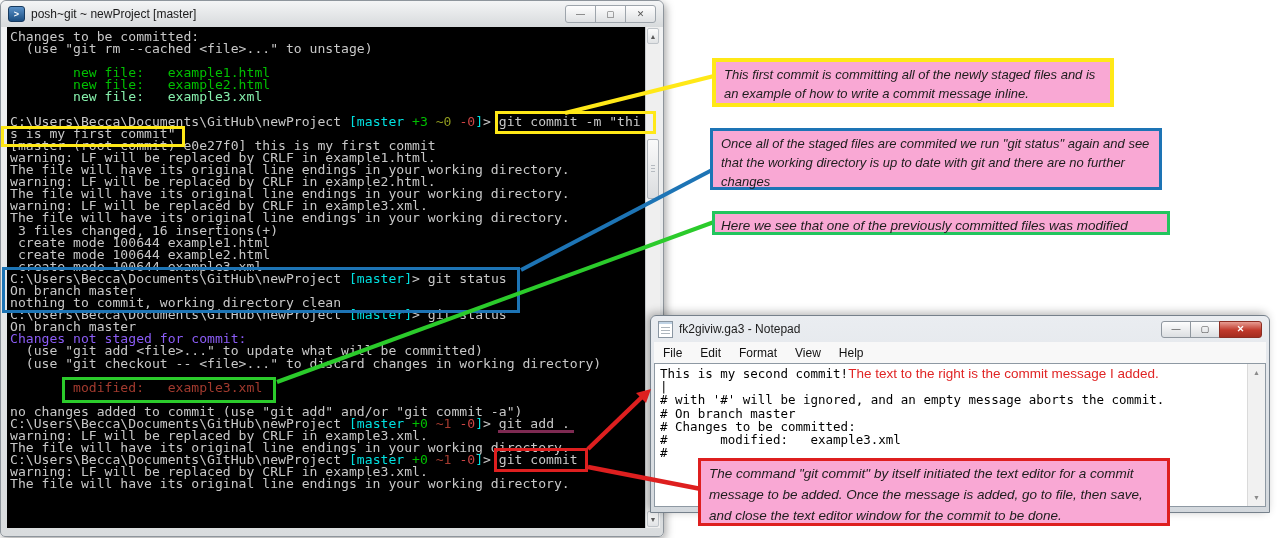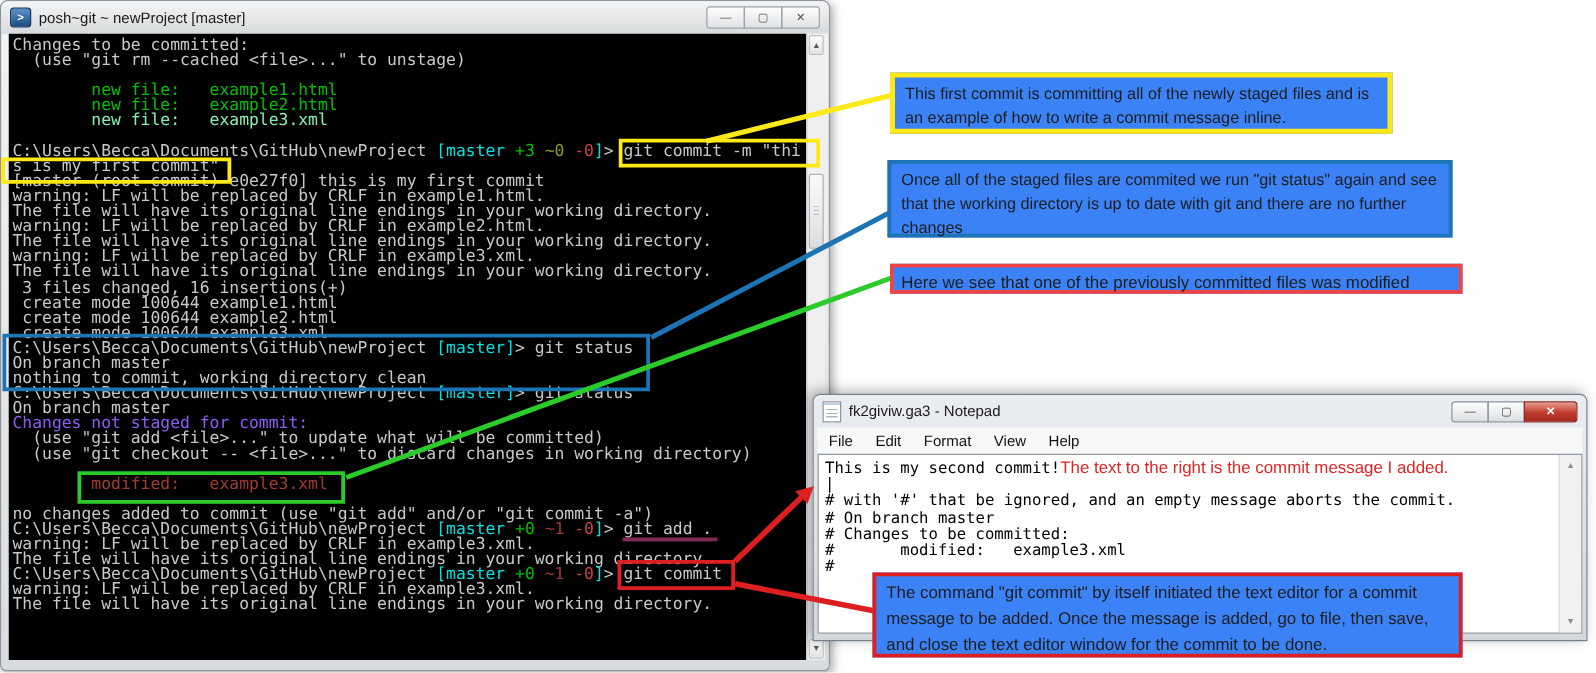--- a/index.html
+++ b/index.html
@@ -50,25 +50,25 @@
   #hl-yellow-2{left:1px;top:126px;width:184px;height:21px;border:3px solid #FFE817;}
   #hl-blue{left:2px;top:267px;width:518px;height:46px;border:3px solid #1D74B5;}
   #hl-green{left:62px;top:377px;width:214px;height:26px;border:3px solid #2BCB2B;}
   #hl-red{left:494px;top:448px;width:94px;height:24px;border:3px solid #DE1F1F;}
   #hl-underline{left:498px;top:430px;width:76px;height:3px;background:#7E2A52;}
 
   
   #connectors{position:absolute;left:0;top:0;width:1277px;height:538px;z-index:40;pointer-events:none;}
 
   
-  .note{position:absolute;background:#3b82f6;box-sizing:border-box;z-index:45;
-    color:#1d1d1d;font-size:13px;line-height:19px;padding:3px 8px;}
+  .note{position:absolute;background:#f9a8d4;box-sizing:border-box;z-index:45;
+    color:#1d1d1d;font-size:13px;line-height:19px;padding:3px 8px;font-style:italic;}
   #note-yellow{left:712px;top:58px;width:402px;height:49px;border:4px solid #FFE817;}
   #note-blue{left:710px;top:128px;width:452px;height:62px;border:3px solid #1D74B5;}
-  #note-green{left:712px;top:211px;width:458px;height:24px;border:3px solid #ef4444;
+  #note-green{left:712px;top:211px;width:458px;height:24px;border:3px solid #22c55e;
     white-space:nowrap;padding:2px 6px;font-size:13.5px;}
   #note-red{left:698px;top:458px;width:472px;height:68px;border:3px solid #DE1F1F;
     font-size:13.5px;line-height:21px;padding:2px 8px;z-index:46;}
 
   
   #notepad-window{left:650px;top:315px;width:620px;height:198px;z-index:30;
     background:linear-gradient(#EAEDF1,#D3D8DD);
     border:1px solid #75808B;border-radius:6px 6px 0 0;
     box-shadow:-3px -2px 10px rgba(0,0,0,.3);}
   .np-icon{width:13px;height:15px;margin-right:6px;background:#fff;border:1px solid #8A96A2;
@@ -201,21 +201,21 @@
     <span class="menu-item">File</span>
     <span class="menu-item">Edit</span>
     <span class="menu-item">Format</span>
     <span class="menu-item">View</span>
     <span class="menu-item">Help</span>
   </div>
   <div id="np-textarea">
     <div id="np-text">
         <div class="nl"><span>This is my second commit!</span><span class="red-inline">The text to the right is the commit message I added.</span></div>
         <div class="nl"><span>|</span></div>
-        <div class="nl"><span># with '#' that be ignored, and an empty message aborts the commit.</span></div>
+        <div class="nl"><span># with '#' will be ignored, and an empty message aborts the commit.</span></div>
         <div class="nl"><span># On branch master</span></div>
         <div class="nl"><span># Changes to be committed:</span></div>
         <div class="nl"><span>#       modified:   example3.xml</span></div>
         <div class="nl"><span>#</span></div>
       </div>
     <div id="np-scrollbar">
       <div class="np-sb-btn up">
           <span>▲</span>
         </div>
       <div class="np-sb-btn down">

